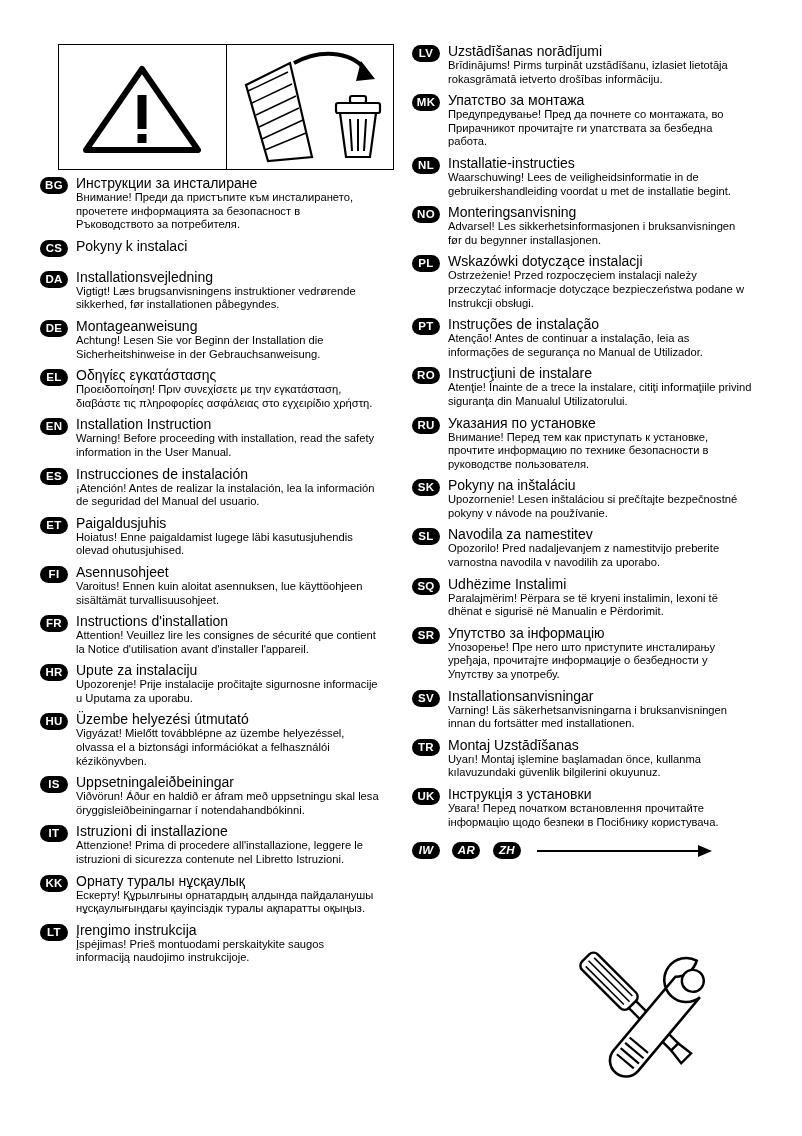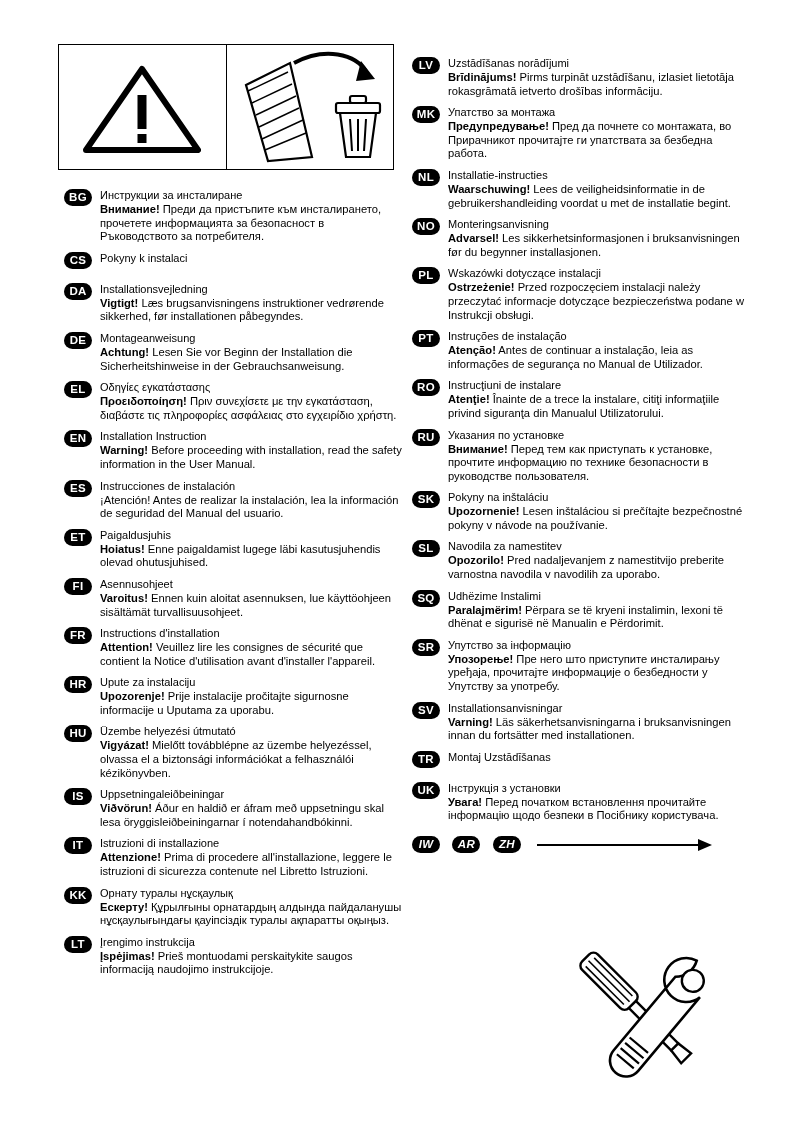--- a/index.html
+++ b/index.html
@@ -17,23 +17,22 @@
   }
   .page {
     position: absolute;
     left: 0; top: 0;
     width: 802px;
     height: 1136px;
   }
   .col {
     position: absolute;
     width: 340px;
-    margin-top: 12px;
-  }
-  .col-left { left: 64px; top: 44px; }
+  }
+  .col-left { left: 40px; top: 44px; }
   .col-right { left: 412px; top: 44px; }
 
   
   .picto-box {
     position: absolute;
     left: 58px;
     top: 44px;
     width: 336px;
     height: 126px;
     border: 1px solid #000;
@@ -77,31 +76,31 @@
     border-radius: 9px;
     background: #000;
     color: #fff;
     font-size: 11.5px;
     font-weight: bold;
     line-height: 17px;
     text-align: center;
     letter-spacing: 0.3px;
   }
   .title {
-    font-size: 11px;
+    font-size: 14px;
     line-height: 14.5px;
     margin: 0 0 0.5px 0;
   }
   .body {
     font-size: 11.2px;
     line-height: 13.6px;
     margin: 0;
   }
   .body b {
-    font-weight: bold;
+    font-weight: normal;
   }
 
   
   .extra-row {
     position: relative;
     margin-top: 12px;
     height: 22px;
     font-style: italic;
   }
   .extra-row .badge {
@@ -331,20 +330,21 @@
       <p class="body"><b>Упозорење!</b><span> Пре него што приступите инсталирању уређаја, прочитајте информације о безбедности у Упутству за употребу.</span></p>
     </div>
     <div class="entry">
       <span class="badge">SV</span>
       <p class="title">Installationsanvisningar</p>
       <p class="body"><b>Varning!</b><span> Läs säkerhetsanvisningarna i bruksanvisningen innan du fortsätter med installationen.</span></p>
     </div>
     <div class="entry">
       <span class="badge">TR</span>
       <p class="title">Montaj Uzstādīšanas</p>
+      <p class="body"><b>Uyarı!</b><span> Montaj işlemine başlamadan önce, kullanma kılavuzundaki güvenlik bilgilerini okuyunuz.</span></p>
     </div>
     <div class="entry">
       <span class="badge">UK</span>
       <p class="title">Інструкція з установки</p>
       <p class="body"><b>Увага!</b><span> Перед початком встановлення прочитайте інформацію щодо безпеки в Посібнику користувача.</span></p>
     </div>
 
     <div class="extra-row">
       <span class="badge">IW</span>
       <span class="badge">AR</span>

